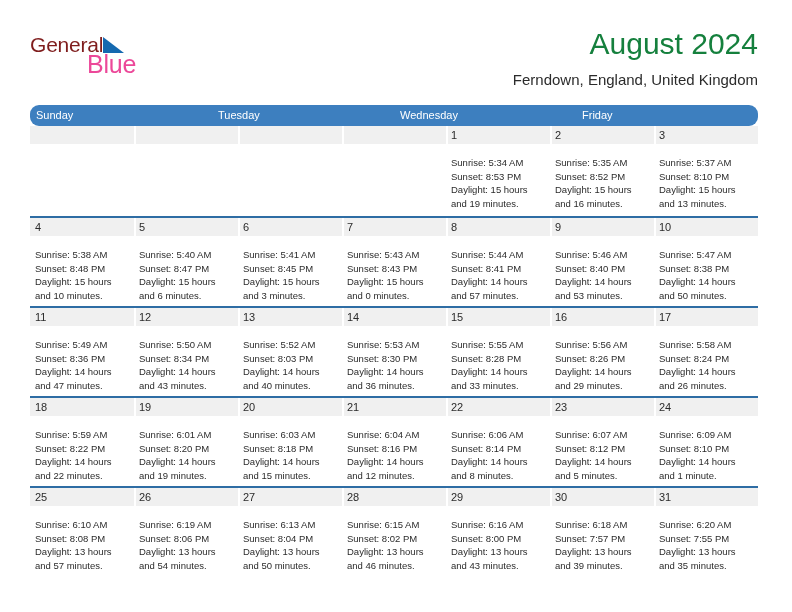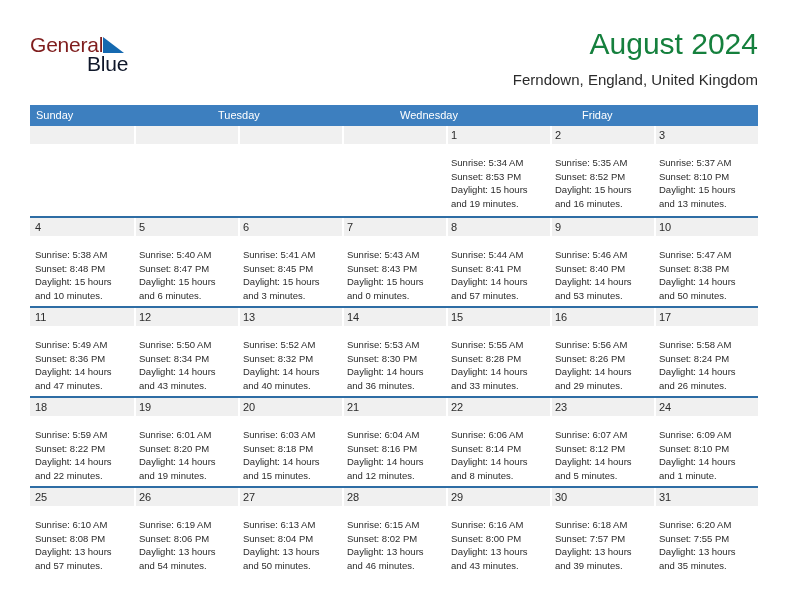--- a/index.html
+++ b/index.html
@@ -50,23 +50,23 @@
     width: 0;
     height: 0;
     border-top: 16px solid #1569b0;
     border-right: 21px solid transparent;
     transform: scaleY(-1);
   }
   .logo-blue {
     position: absolute;
     left: 57px;
     top: 19px;
-    font-size: 21px;
+    font-size: 25px;
     line-height: 22px;
-    color: #0f172a;
+    color: #ec4899;
     letter-spacing: -0.2px;
     white-space: nowrap;
   }
   .title-block {
     position: absolute;
     right: 0;
     top: 0;
     text-align: right;
   }
   .cal-title {
@@ -88,20 +88,21 @@
   .calendar {
     position: absolute;
     left: 30px;
     top: 105px;
     width: 728px;
   }
   .dow-row {
     display: flex;
     background: #3d7fbf;
     height: 21px;
+    border-radius: 9px;
   }
   .dow {
     flex: 1 1 0;
     color: #ffffff;
     font-size: 11px;
     line-height: 21px;
     padding-left: 6px;
     white-space: nowrap;
     overflow: hidden;
   }
@@ -330,21 +331,21 @@
                 <div class="day-line">Sunset: 8:34 PM</div>
                 <div class="day-line">Daylight: 14 hours</div>
                 <div class="day-line">and 43 minutes.</div>
               </div>
             </div>
             <div class="day">
               <div class="day-gap"></div>
               <div class="day-num">13</div>
               <div class="day-lines">
                 <div class="day-line">Sunrise: 5:52 AM</div>
-                <div class="day-line">Sunset: 8:32 PM</div>
+                <div class="day-line">Sunset: 8:03 PM</div>
                 <div class="day-line">Daylight: 14 hours</div>
                 <div class="day-line">and 40 minutes.</div>
               </div>
             </div>
             <div class="day">
               <div class="day-gap"></div>
               <div class="day-num">14</div>
               <div class="day-lines">
                 <div class="day-line">Sunrise: 5:53 AM</div>
                 <div class="day-line">Sunset: 8:30 PM</div>

